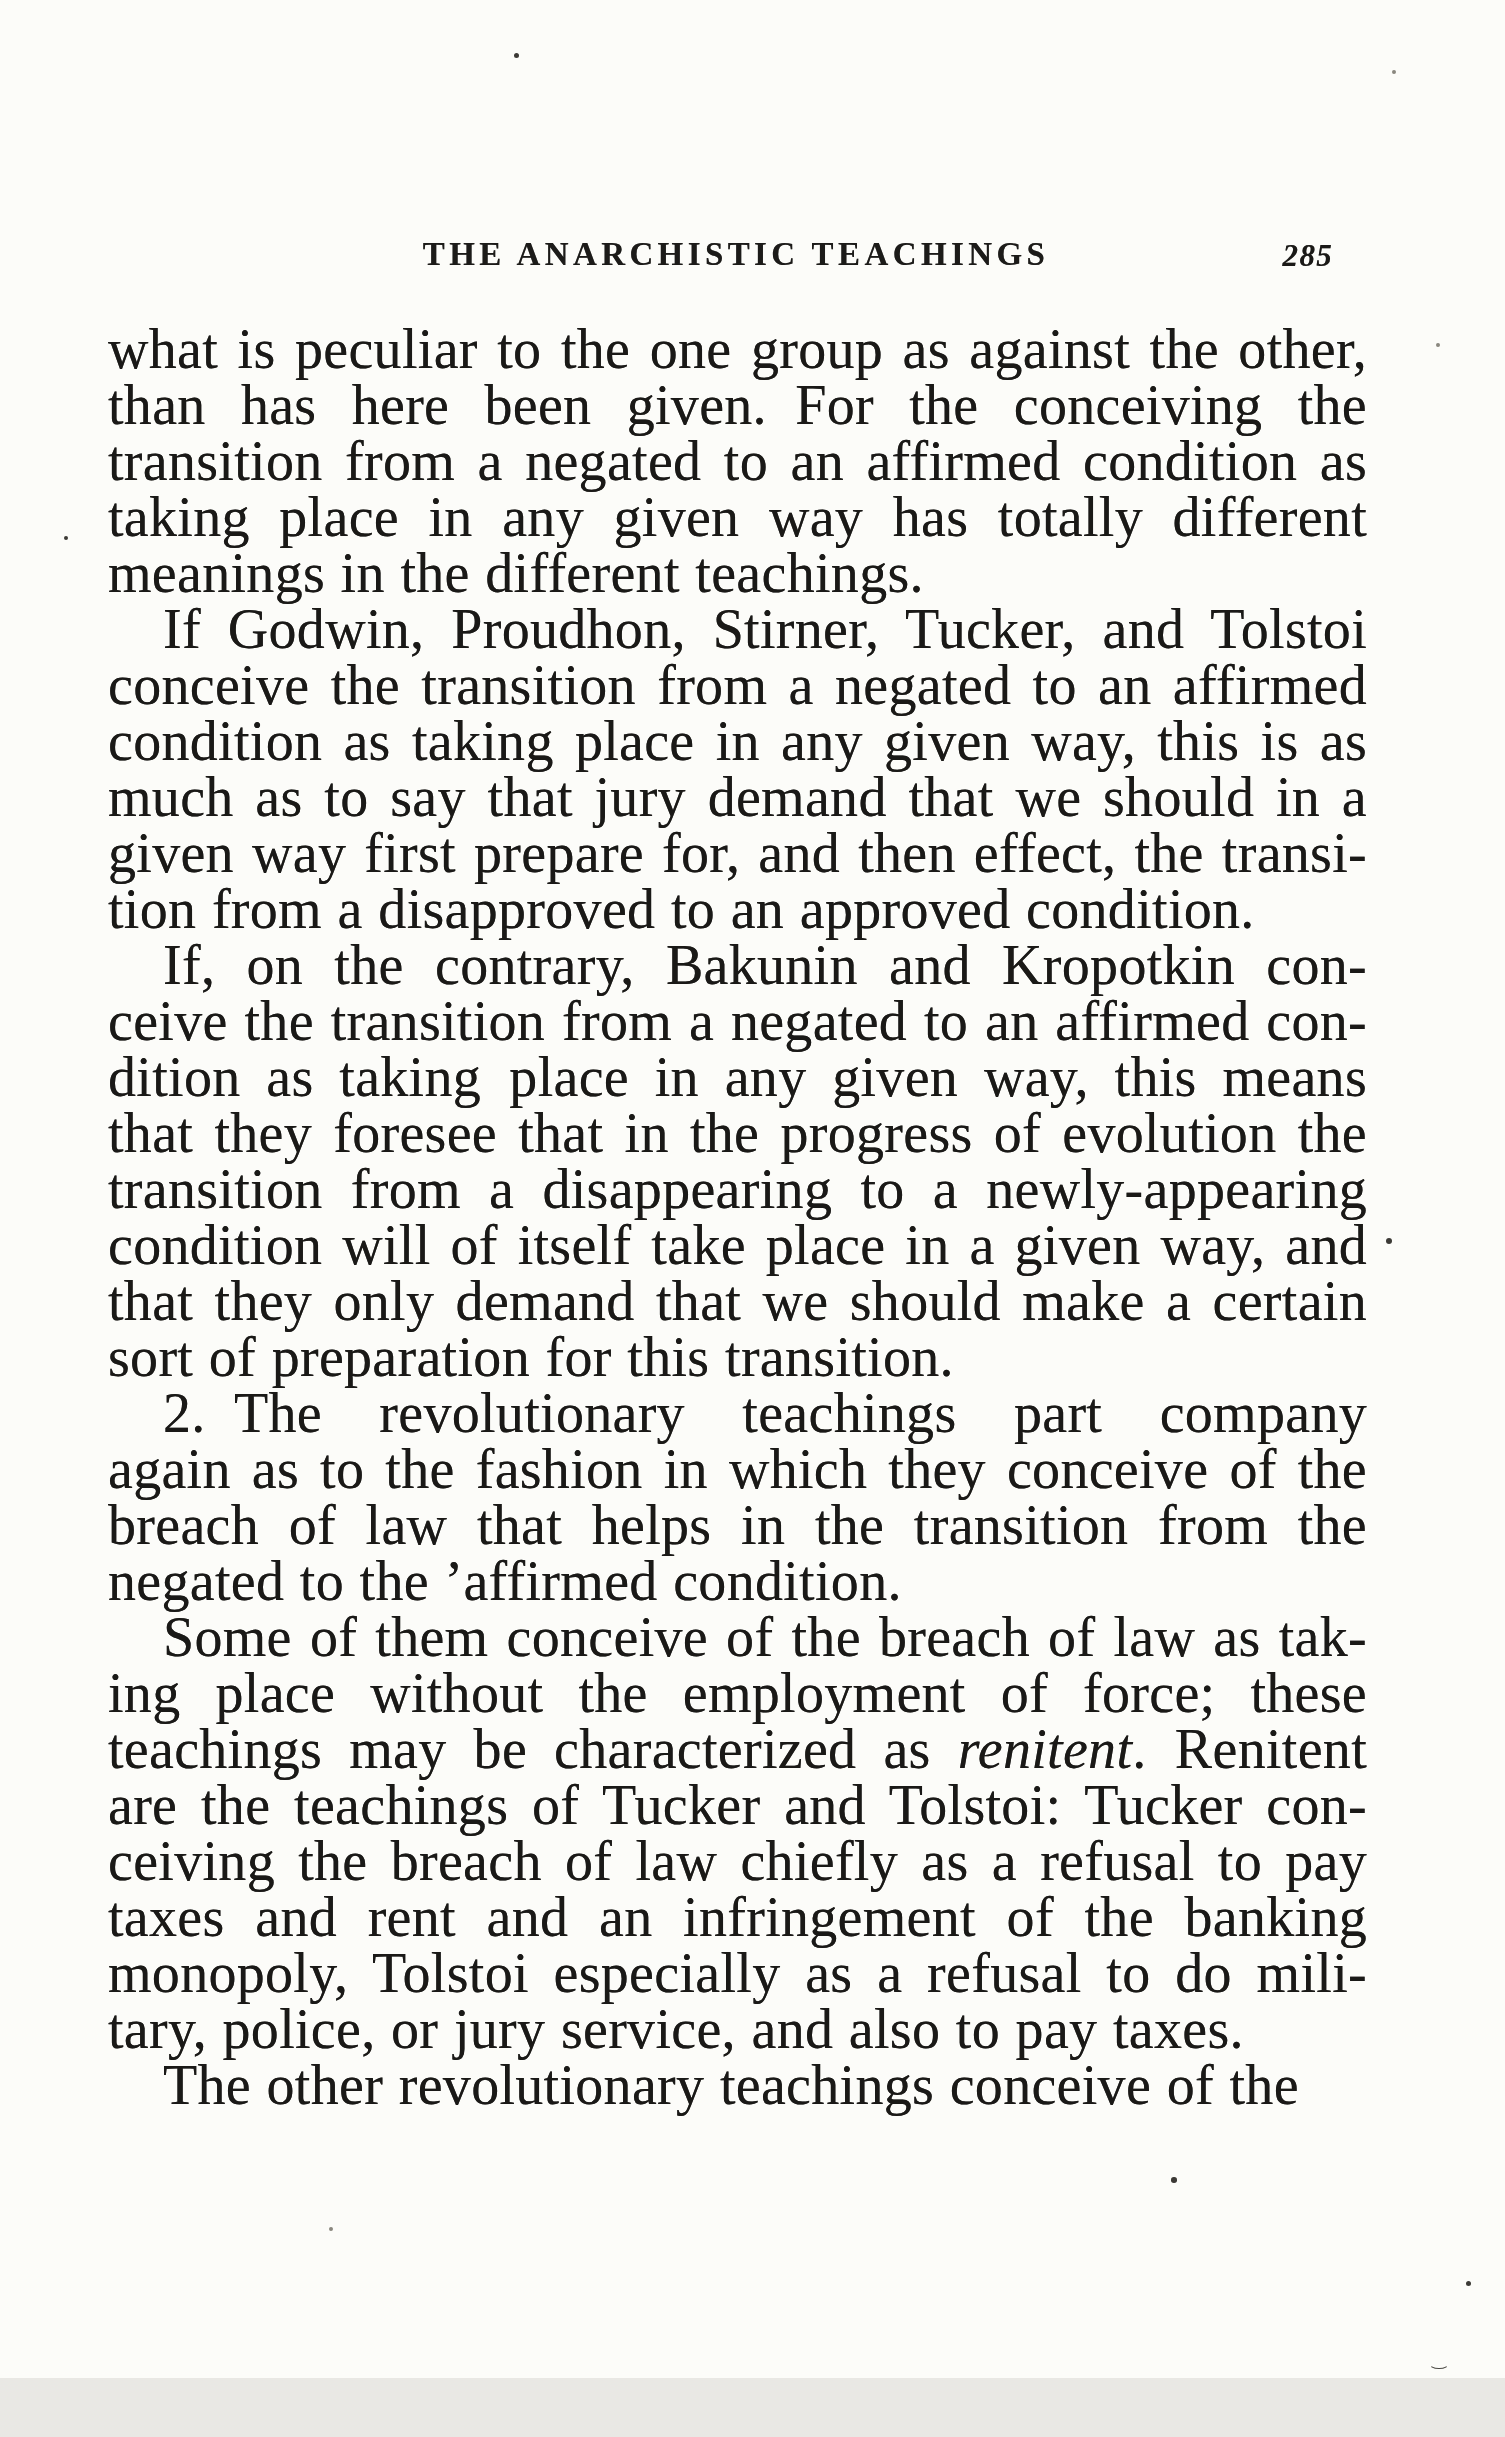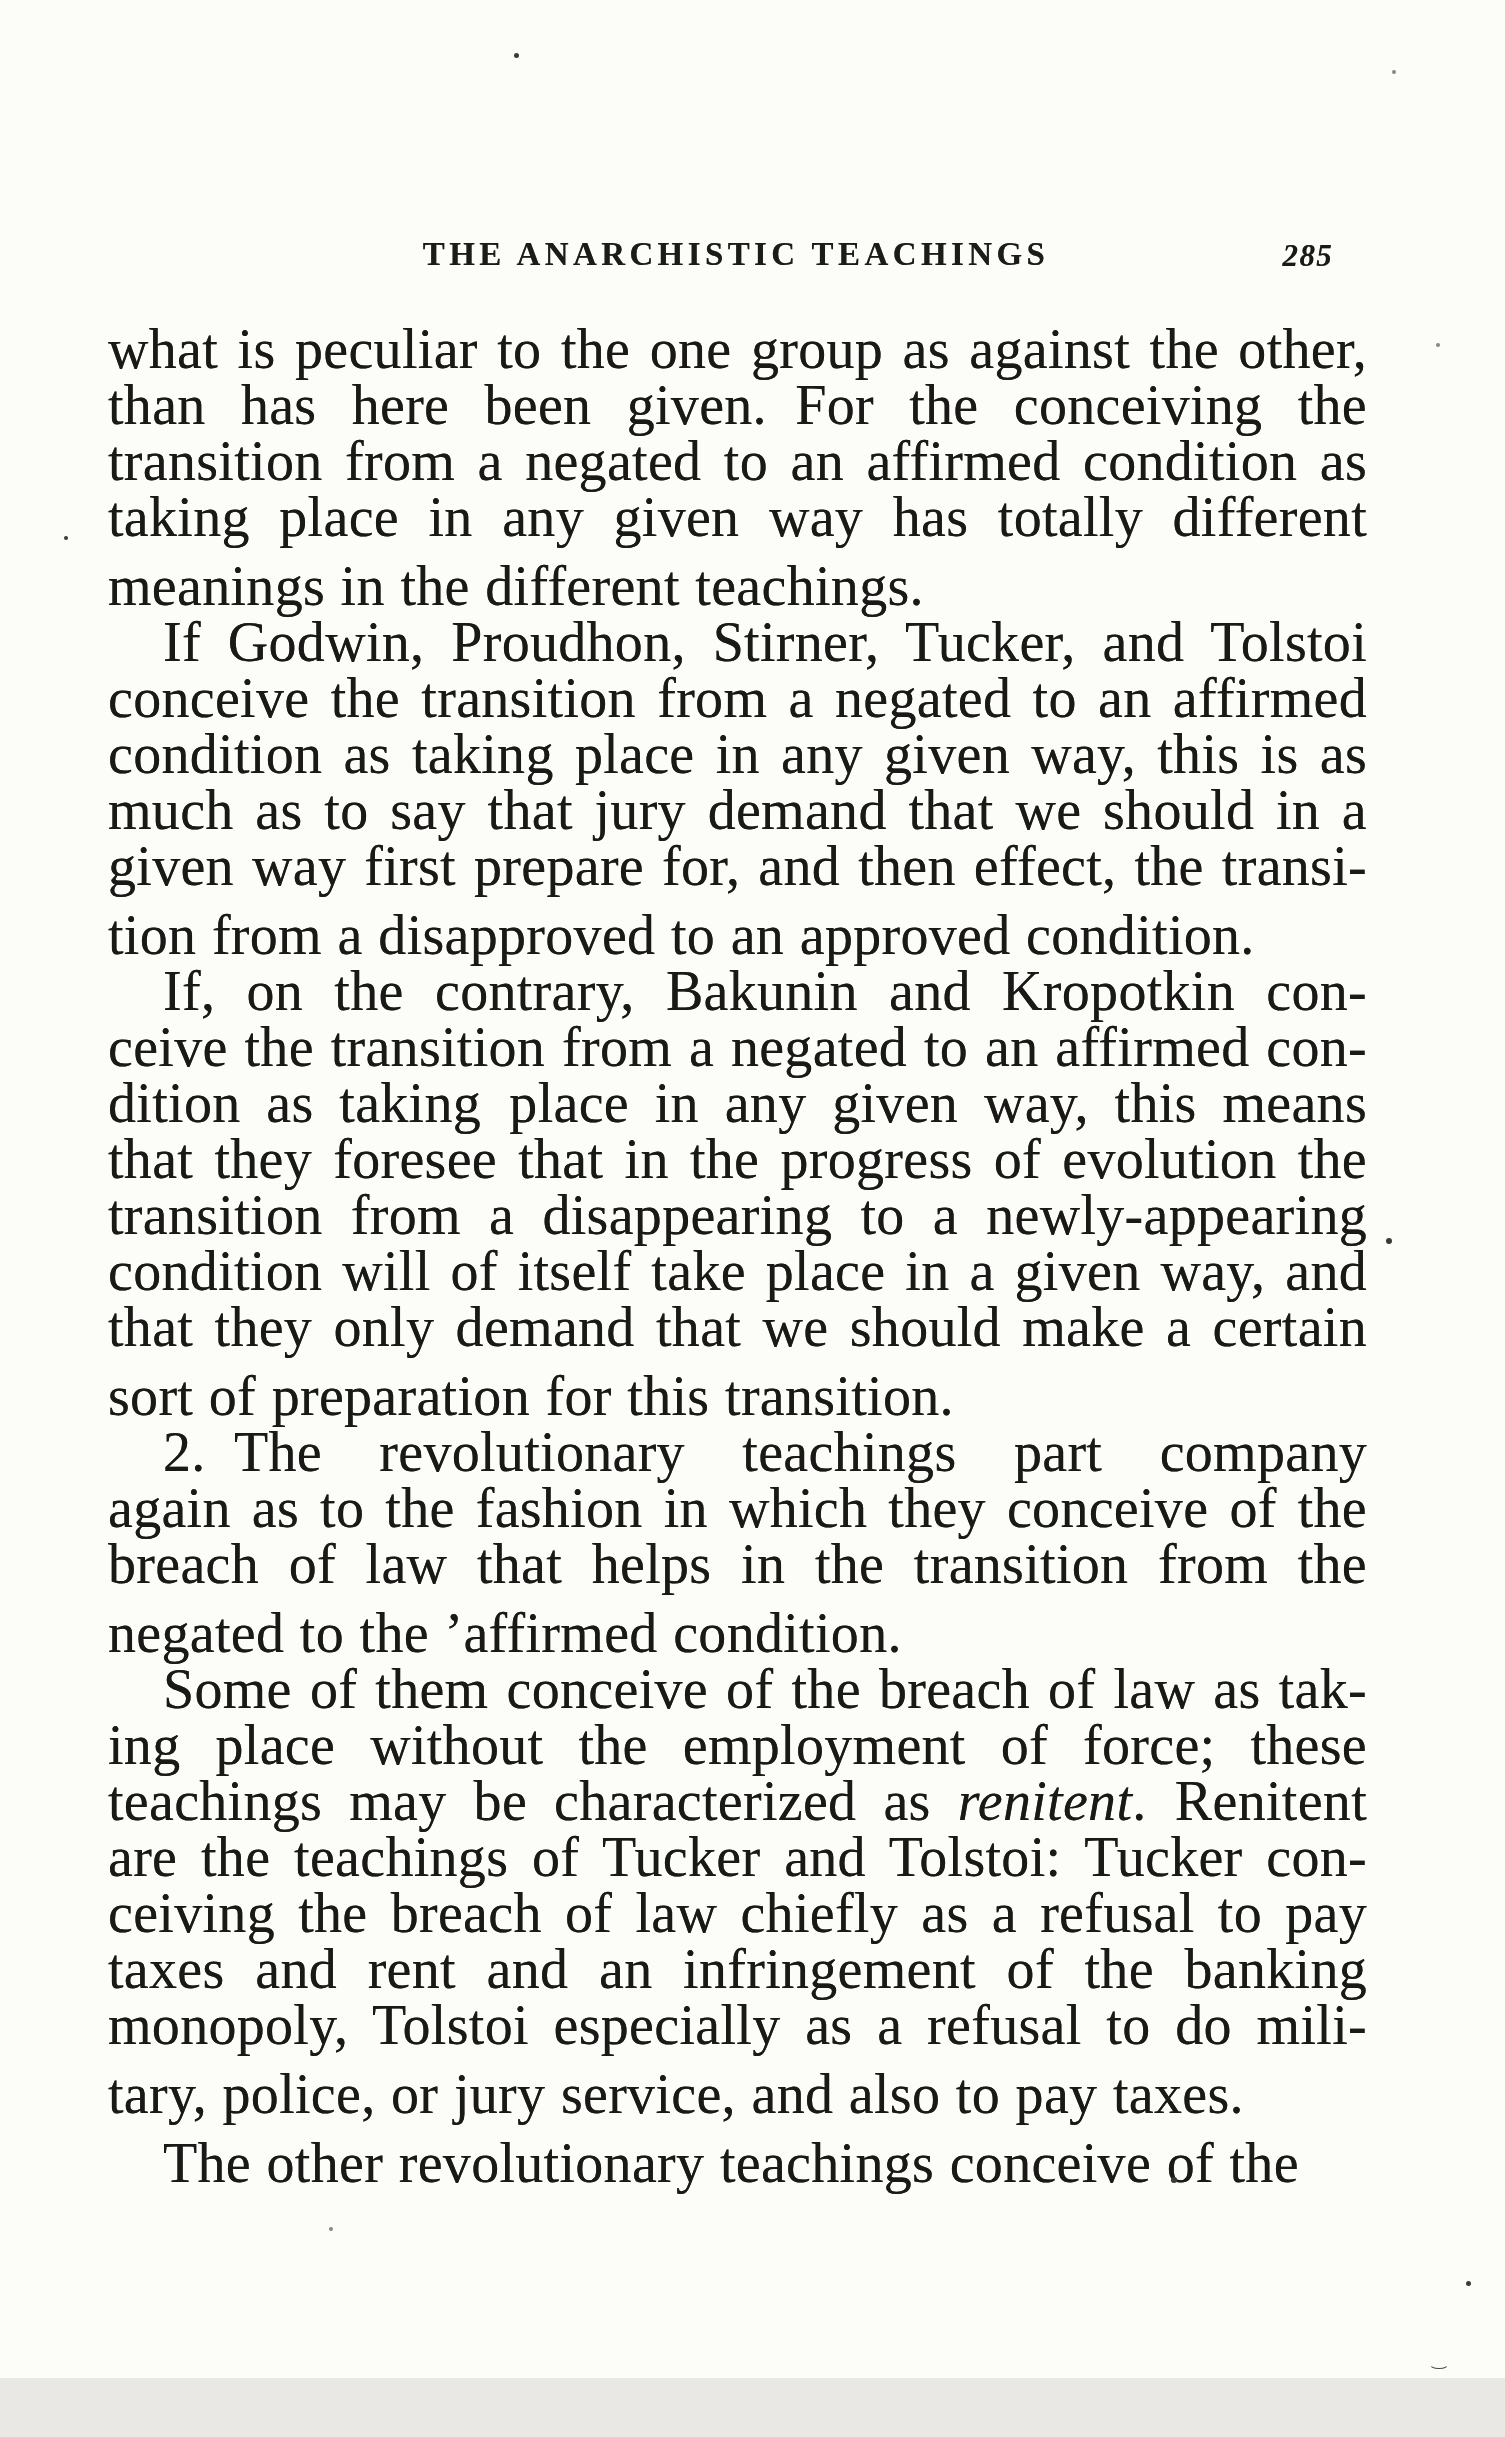--- a/index.html
+++ b/index.html
@@ -51,21 +51,21 @@
   .line {
     font-size: 56px;
     line-height: 56px;
     text-align: justify;
     text-align-last: justify;
     letter-spacing: 0.3px;
     word-spacing: 1.3px;
     text-shadow: 0 0 0.4px rgba(24,23,21,0.75);
     white-space: normal;
   }
-  .line.last { text-align-last: left; margin-top: 13px; }
+  .line.last { text-align-last: left; }
   .line.first-indent { padding-left: 55px; }
   em { font-style: italic; }
 
   .speck {
     position: absolute;
     background: #3c3a36;
     border-radius: 50%;
   }
   .speck.light { background: #8a877f; }
   .breve {

